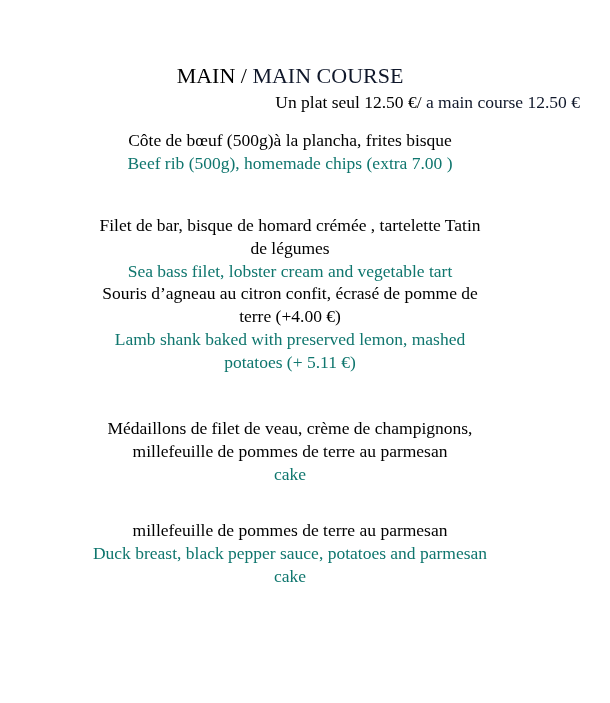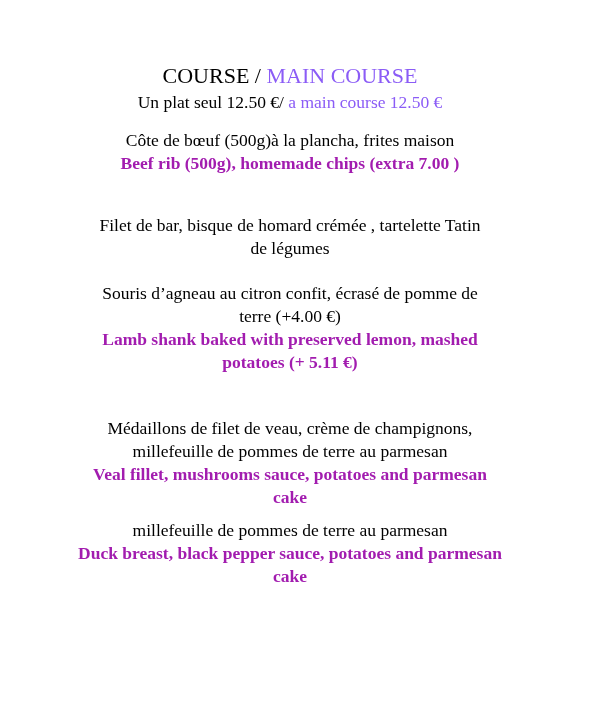--- a/index.html
+++ b/index.html
@@ -28,84 +28,86 @@
       top: 63px;
       text-align: center;
       font-size: 22px;
       line-height: 26px;
     }
     .subtitle {
       position: absolute;
       left: 0;
       width: 580px;
       top: 91px;
-      text-align: center;
+      text-align: right;
       font-size: 17.5px;
       line-height: 22px;
     }
-    .blue { color: #8b5cf6; }
+    .blue { color: #0f172a; }
     .dish {
       position: absolute;
       left: 55px;
       width: 470px;
       text-align: center;
       font-size: 17.5px;
       line-height: 23px;
     }
     .dish .fr { color: #000000; }
-    .dish .en { color: #a21caf; font-weight: bold; }
+    .dish .en { color: #0f766e; }
     .line { display: block; white-space: nowrap; }
   </style>
 </head>
 <body>
 
 <div class="page">
 
   <div class="title">
-    <span>COURSE / </span><span class="blue">MAIN COURSE</span>
+    <span>MAIN / </span><span class="blue">MAIN COURSE</span>
   </div>
 
   <div class="subtitle">
     <span>Un plat seul 12.50 €/ </span><span class="blue">a main course 12.50 €</span>
   </div>
 
   <div class="dish" style="top:129px;">
     <div class="fr">
-      <span class="line">Côte de bœuf (500g)à la plancha, frites maison</span>
+      <span class="line">Côte de bœuf (500g)à la plancha, frites bisque</span>
     </div>
     <div class="en">
       <span class="line">Beef rib (500g), homemade chips (extra 7.00 )</span>
     </div>
   </div>
 
   <div class="dish" style="top:214px;">
     <div class="fr">
       <span class="line">Filet de bar, bisque de homard crémée , tartelette Tatin</span>
       <span class="line">de légumes</span>
+    </div>
+    <div class="en">
+      <span class="line">Sea bass filet, lobster cream and vegetable tart</span>
     </div>
   </div>
 
   <div class="dish" style="top:282px;">
     <div class="fr">
       <span class="line">Souris d’agneau au citron confit, écrasé de pomme de</span>
       <span class="line">terre (+4.00 €)</span>
     </div>
     <div class="en">
       <span class="line">Lamb shank baked with preserved lemon, mashed</span>
       <span class="line">potatoes (+ 5.11 €)</span>
     </div>
   </div>
 
   <div class="dish" style="top:409px;margin-top:8px;">
     <div class="fr">
       <span class="line">Médaillons de filet de veau, crème de champignons,</span>
       <span class="line">millefeuille de pommes de terre au parmesan</span>
     </div>
     <div class="en">
-      <span class="line">Veal fillet, mushrooms sauce, potatoes and parmesan</span>
       <span class="line">cake</span>
     </div>
   </div>
 
   <div class="dish" style="top:519px;">
     <div class="fr">
       <span class="line">millefeuille de pommes de terre au parmesan</span>
     </div>
     <div class="en">
       <span class="line">Duck breast, black pepper sauce, potatoes and parmesan</span>

